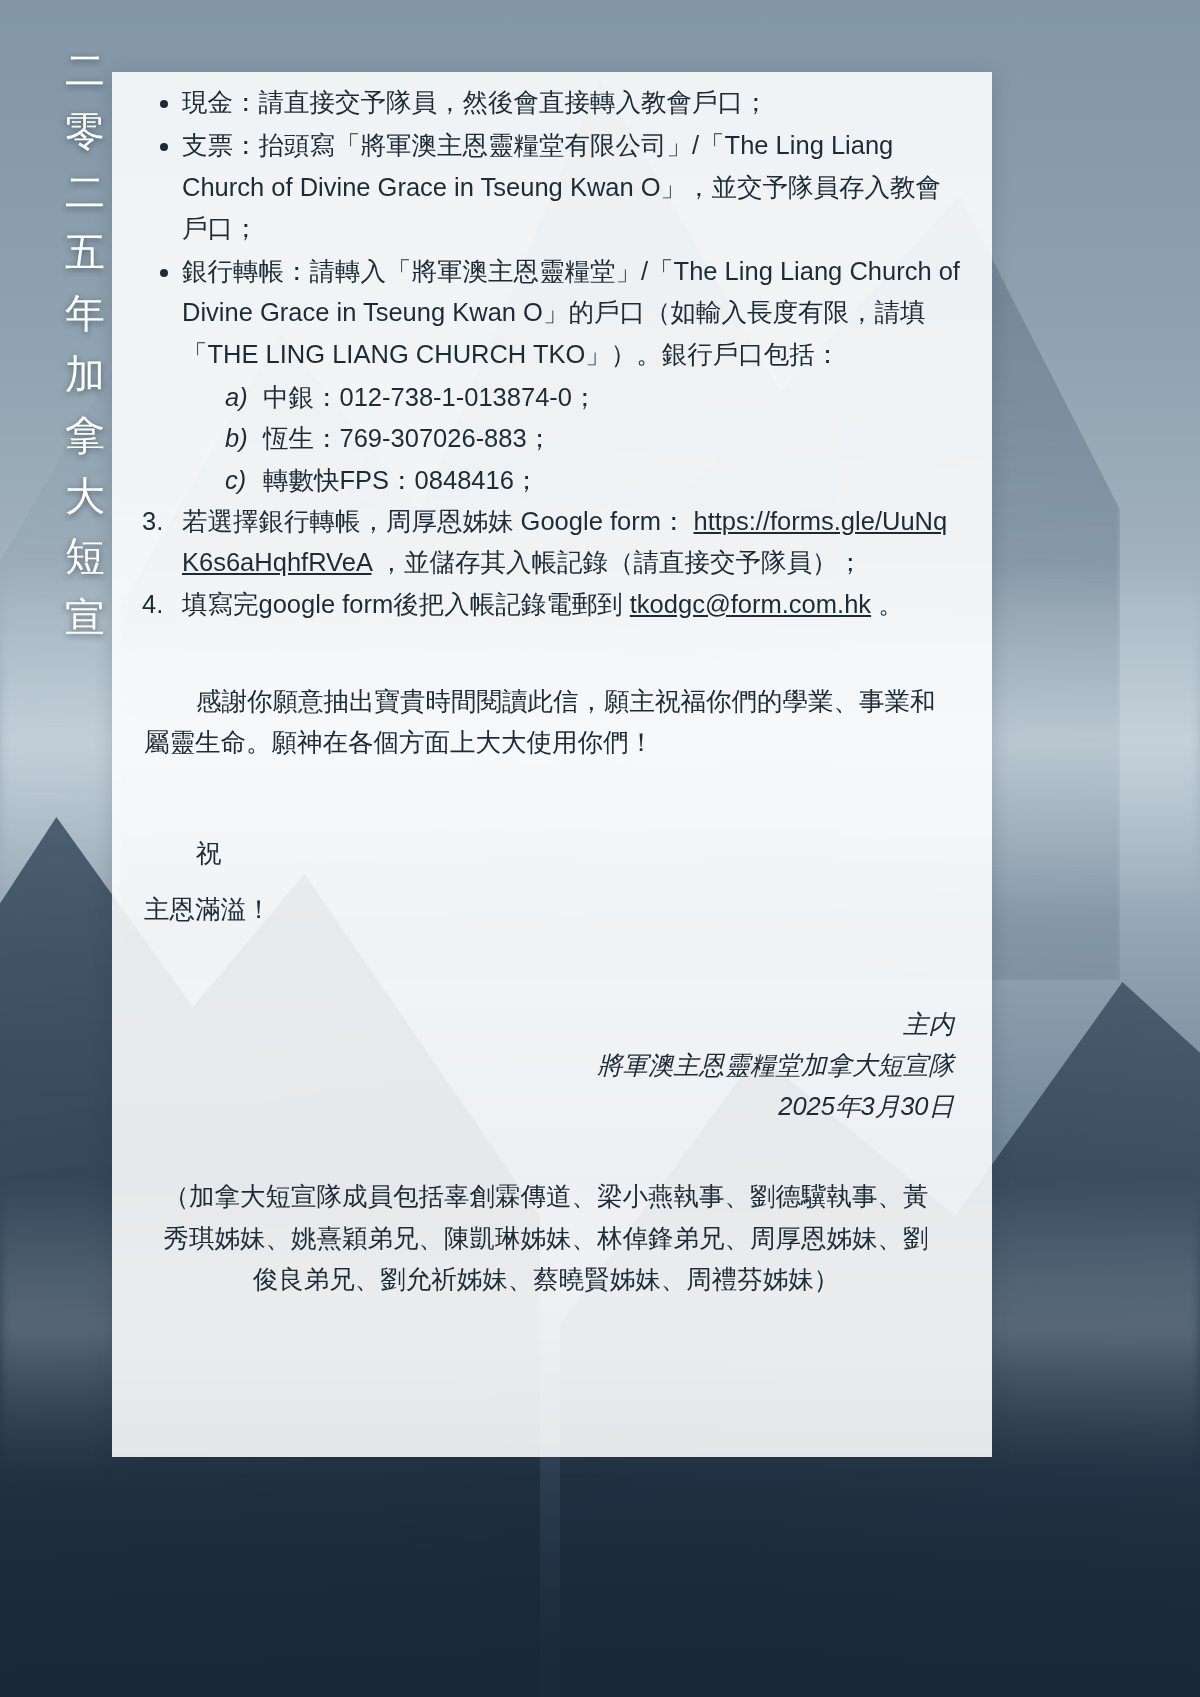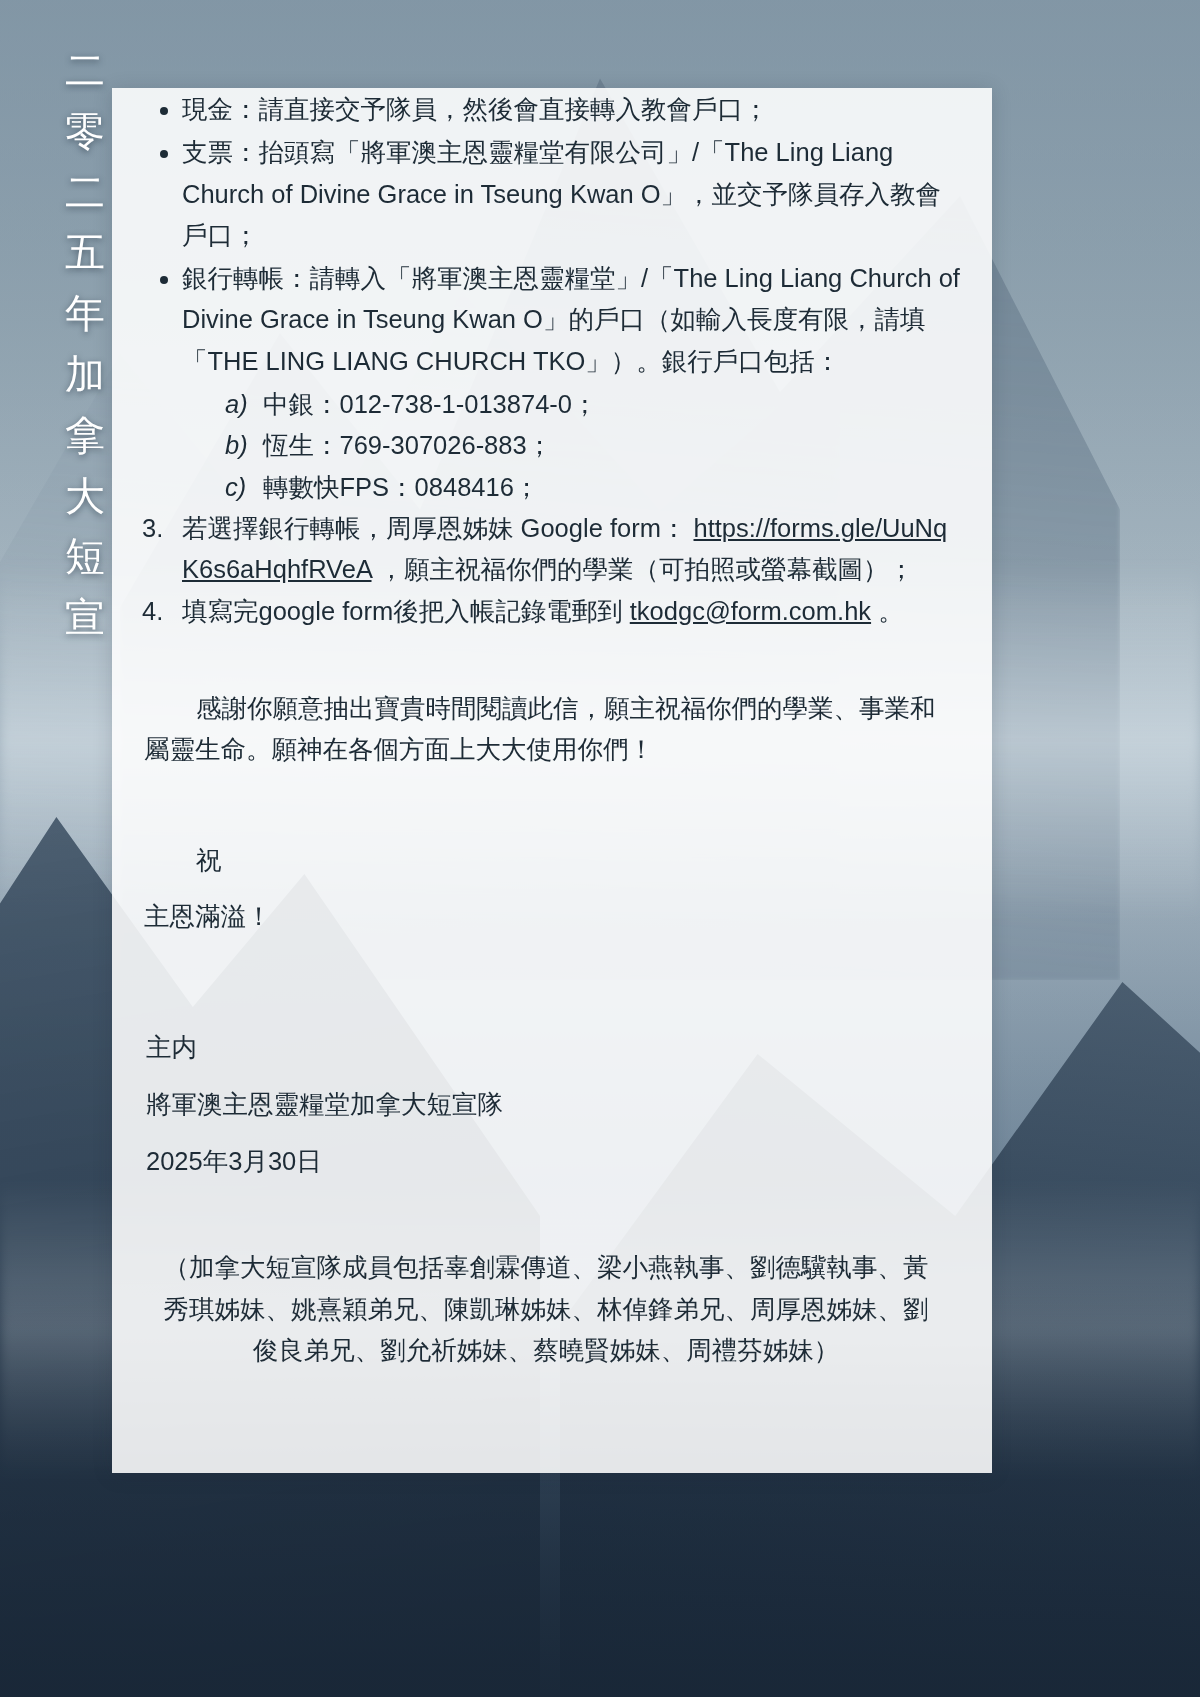--- a/index.html
+++ b/index.html
@@ -85,27 +85,27 @@
     text-align: center;
     text-shadow: 0 2px 6px rgba(20,35,50,0.55);
     z-index: 4;
   }
   .vertical-title span { display: block; }
 
   
   .sheet {
     position: absolute;
     left: 112px;
-    top: 88px;
+    top: 72px;
     width: 880px;
     height: 1385px;
     background: rgba(255,255,255,0.88);
     box-shadow: 0 2px 18px rgba(25,40,58,0.18);
     z-index: 3;
-    padding: 1px 30px 20px 18px;
+    padding: 10px 30px 20px 18px;
     box-sizing: border-box;
     color: #1d2b36;
     font-size: 25.5px;
     line-height: 1.62;
     overflow: hidden;
   }
 
   
   ul.dot-list {
     list-style: none;
@@ -168,23 +168,25 @@
   }
 
   .para {
     margin: 14px;
   }
   .para.indent { text-indent: 52px; }
   .spacer-md { height: 42px; }
   .spacer-lg { height: 60px; }
 
   .signature {
-    margin: 16px;
+    text-align: right;
+    margin: 0;
     padding-right: 8px;
     line-height: 1.6;
+    font-style: italic;
   }
 
   .members {
     text-align: center;
     margin: 8px;
     padding: 0 14px;
     line-height: 1.62;
   }
 </style>
 </head>
@@ -240,21 +242,21 @@
         <span class="marker">c)</span>
         <span>轉數快FPS：0848416；</span>
       </li>
     </ol>
 
     <ol class="num-list">
       <li>
         <span class="marker">3.</span>
         <span>若選擇銀行轉帳，周厚恩姊妹 Google form：</span>
         <a class="doclink" href="#">https://forms.gle/UuNqK6s6aHqhfRVeA</a>
-        <span>，願主祝福你們的學業（可拍照或螢幕截圖）；</span>
+        <span>，並儲存其入帳記錄（請直接交予隊員）；</span>
       </li>
       <li>
         <span class="marker">4.</span>
         <span>填寫完google form後把入帳記錄電郵到</span>
         <a class="doclink" href="#">tkodgc@form.com.hk</a>
         <span>。</span>
       </li>
     </ol>
 
     <div class="spacer-md"></div>

